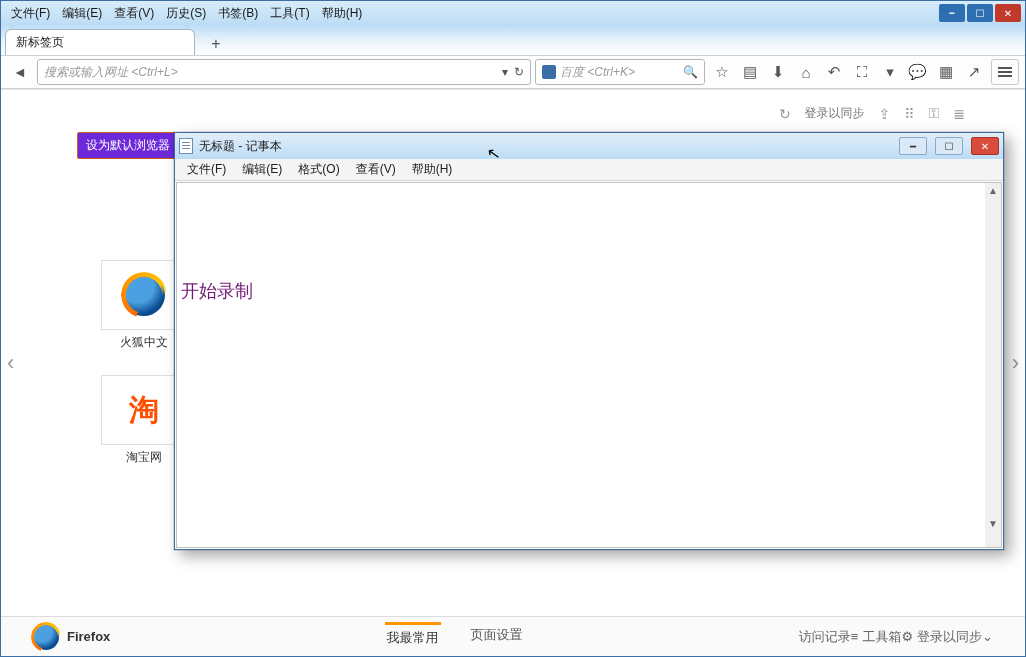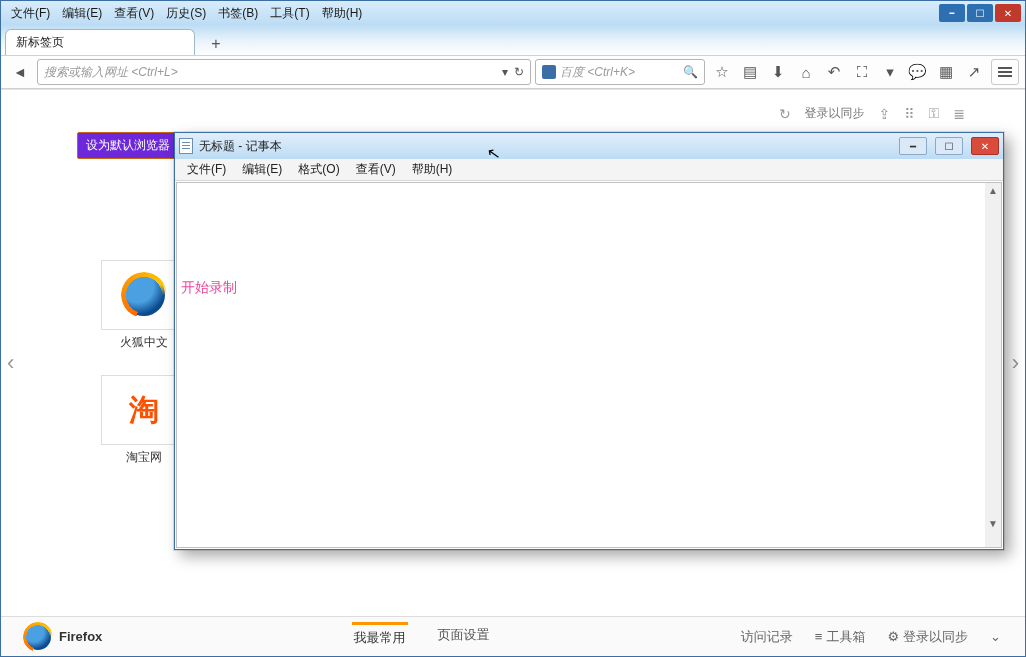--- a/index.html
+++ b/index.html
@@ -44,41 +44,41 @@
 .tiles{position:absolute; left:100px; top:170px; display:flex; flex-direction:column; gap:24px;}
 .tile{width:86px; text-align:center; font-size:12px; color:#333;}
 .tile .thumb{width:86px;height:70px;border:1px solid #ddd;display:flex;align-items:center;justify-content:center;margin-bottom:4px;background:#fff;}
 .ff-logo{width:42px;height:42px;border-radius:50%;background:radial-gradient(circle at 35% 30%, #4aa0e0 0 40%, #0b4a8f 70%);position:relative;}
 .ff-logo::after{content:"";position:absolute;inset:-2px;border-radius:50%;background:conic-gradient(from 200deg,#ff6a00,#ffc400 60%,transparent 70%);mask:radial-gradient(circle at center, transparent 55%, #000 56%);-webkit-mask:radial-gradient(circle at center, transparent 55%, #000 56%);}
 .taobao{font-size:30px;font-weight:bold;color:#ff5000;font-family:"SimHei";}
 .page-arrows{position:absolute;top:260px;font-size:22px;color:#999;}
 .page-arrows.left{left:6px;} .page-arrows.right{right:6px;}
 
 
-.ff-bottom{height:40px;border-top:1px solid #dcdcdc;display:flex;align-items:center;padding:0 24px;font-size:13px;color:#555;gap:20px;background:#fafafa;}
+.ff-bottom{height:40px;border-top:1px solid #dcdcdc;display:flex;align-items:center;padding:0 32px;font-size:13px;color:#555;gap:20px;background:#fafafa;}
 .ff-bottom .brand{display:flex;align-items:center;gap:8px;font-weight:bold;color:#333;}
 .ff-bottom .brand .ff-logo{width:26px;height:26px;}
 .ff-bottom .center{flex:1;display:flex;justify-content:center;gap:28px;}
 .ff-bottom .center span{padding:4px 2px;}
 .ff-bottom .center span.active{border-top:3px solid #ff9500;color:#333;}
-.ff-bottom .right{display:flex;gap:22px;align-items:center;color:#666;}
+.ff-bottom .right{display:flex;align-items:center;color:#666;}
 .ff-bottom .right .ri{display:flex;align-items:center;gap:4px;}
 
 
 .np-window{position:absolute;left:174px;top:132px;width:830px;height:418px;background:#fff;border:1px solid #3a6ea5;box-shadow:6px 6px 14px rgba(0,0,0,.35),0 0 0 1px rgba(0,0,0,.1);display:flex;flex-direction:column;}
 .np-titlebar{height:26px;background:linear-gradient(#e2eefb,#bcdcf4);display:flex;align-items:center;padding:0 4px;font-size:12px;color:#222;gap:6px;}
 .np-titlebar .np-icon{width:14px;height:16px;background:#fff;border:1px solid #6a8fb3;position:relative;}
 .np-titlebar .np-icon::after{content:"";position:absolute;left:2px;right:2px;top:3px;height:1px;background:#6a8fb3;box-shadow:0 3px 0 #6a8fb3,0 6px 0 #6a8fb3;}
 .np-titlebar .sp{flex:1;}
 .np-btn{width:28px;height:18px;background:#dbe9f7;border:1px solid #8aa9c7;border-radius:2px;display:flex;align-items:center;justify-content:center;font-size:10px;color:#333;margin-left:2px;}
 .np-btn.close{background:#d94b3a;color:#fff;border-color:#a83428;}
 .np-menubar{height:22px;background:#f4f4f4;border-bottom:1px solid #d6d6d6;display:flex;align-items:center;padding:0 4px;font-size:12px;color:#222;}
 .np-menubar span{padding:2px 8px;}
 .np-body{flex:1;border:1px solid #c0c0c0;margin:1px;position:relative;background:#fff;}
-.np-text{position:absolute;left:4px;top:96px;font-size:14px;color:#ec4899;font-family:"SimSun","NSimSun",monospace;}
+.np-text{position:absolute;left:4px;top:96px;font-size:18px;color:#701a75;font-family:"SimSun","NSimSun",monospace;}
 .np-scroll-v{position:absolute;right:0;top:0;bottom:16px;width:16px;background:#f0f0f0;display:flex;flex-direction:column;align-items:center;justify-content:space-between;padding:2px 0;}
 .np-scroll-v .ar{font-size:10px;color:#666;}
 .np-scroll-h-ar{position:absolute;right:0;bottom:0;width:16px;height:16px;background:#f0f0f0;}
 
 
 .cursor{position:absolute;left:487px;top:144px;font-size:16px;color:#000;pointer-events:none;transform:rotate(-10deg);}
 </style>
 </head>
 <body>
 

